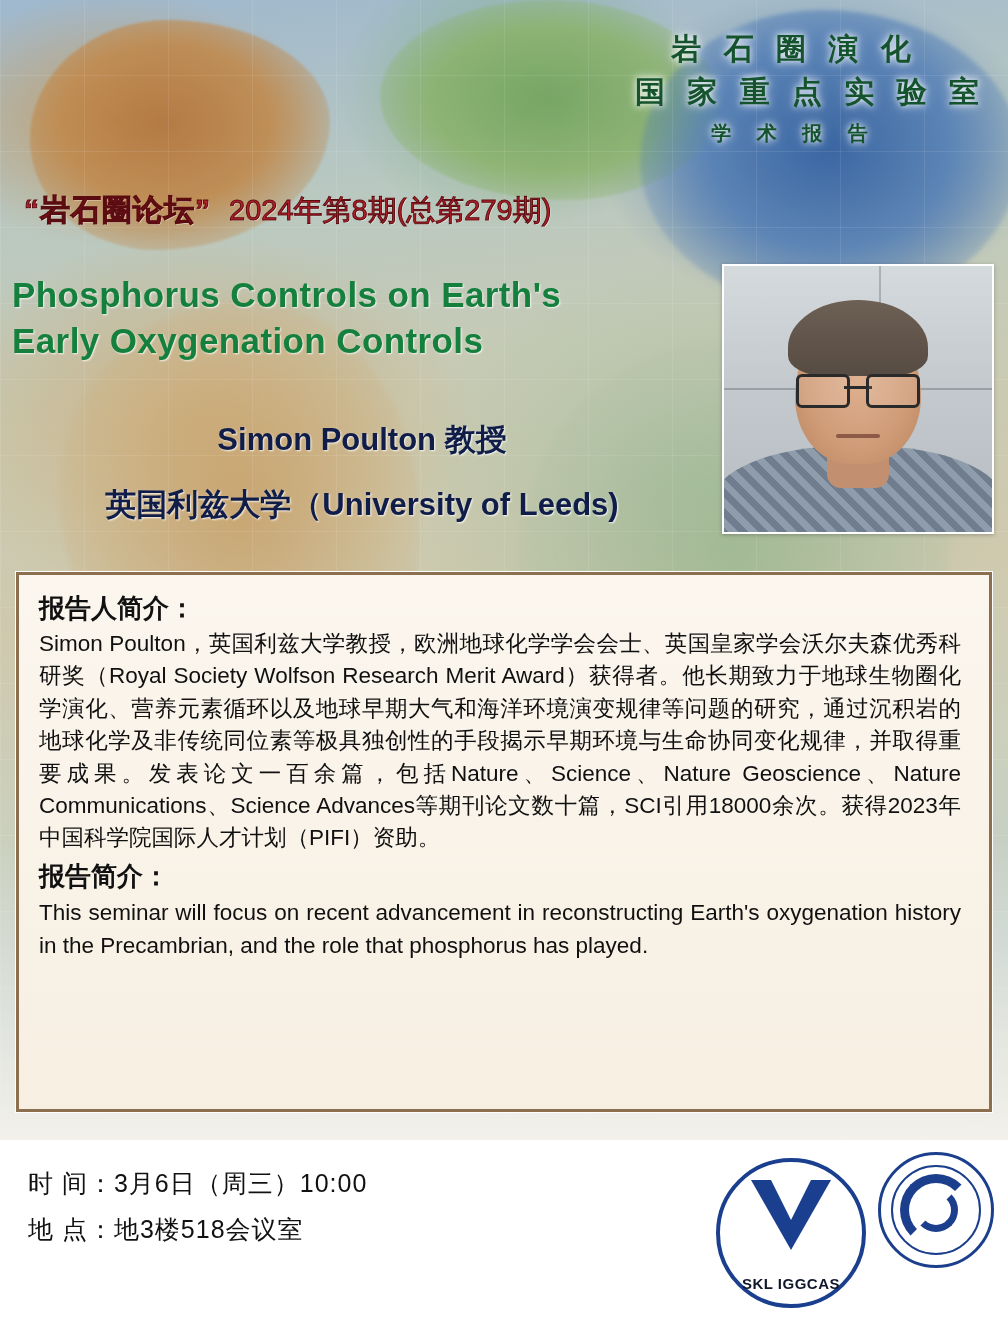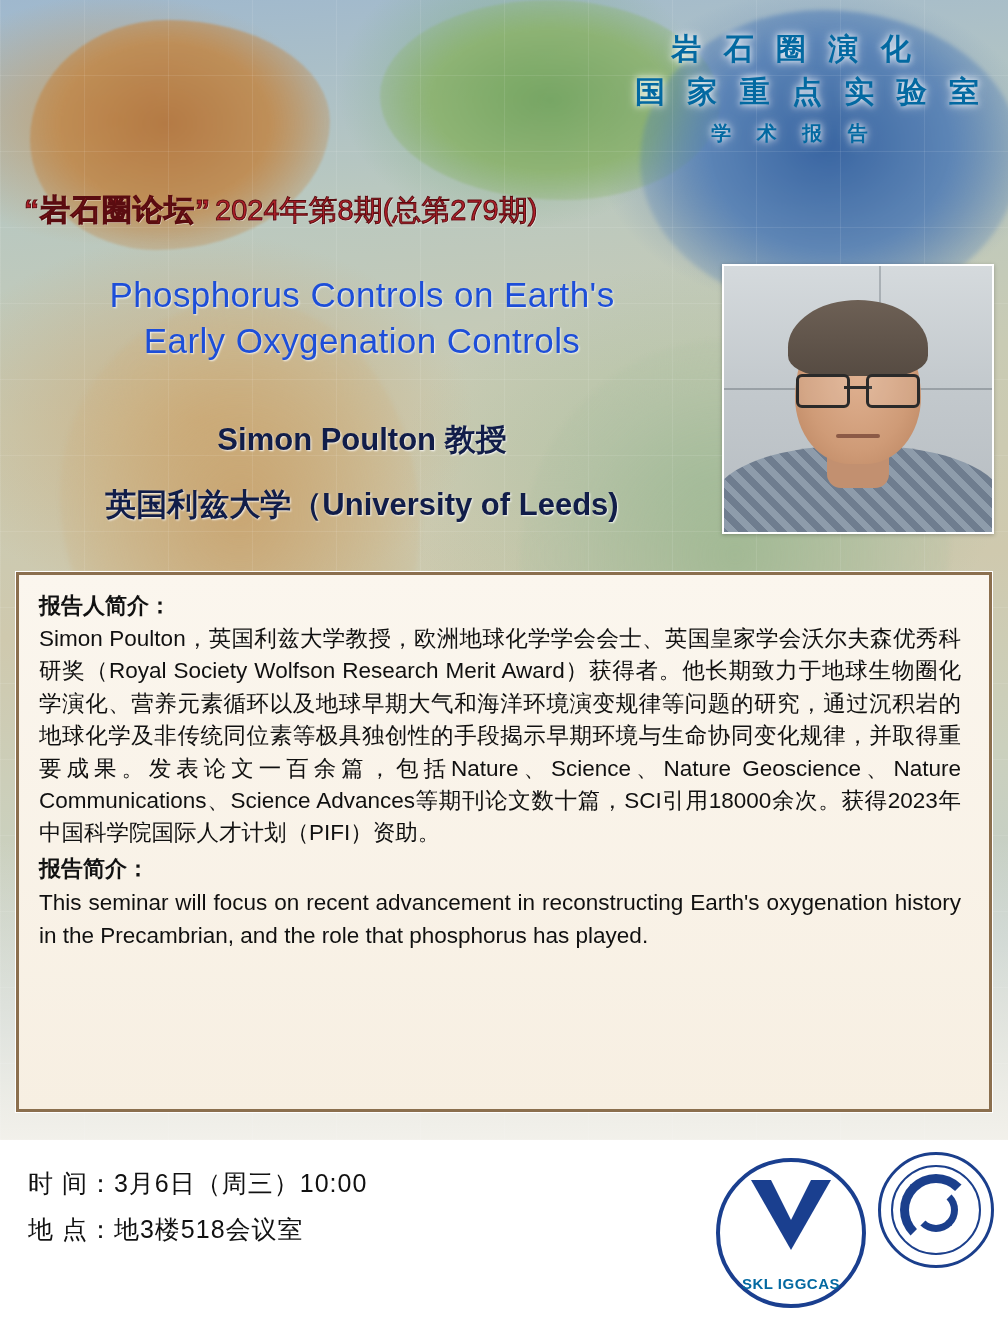--- a/index.html
+++ b/index.html
@@ -93,38 +93,38 @@
     width: 1008px; height: 300px;
     background: linear-gradient(180deg, rgba(242,240,234,0) 0%, rgba(242,240,234,0.55) 55%, rgba(244,242,236,0.95) 100%);
   }
 
   
   .lab-title {
     position: absolute;
     right: 22px;
     top: 28px;
     text-align: center;
-    color: #0369a1;
+    color: #14532d;
     font-weight: bold;
     letter-spacing: 7px;
     line-height: 1.42;
     text-shadow: 0 0 6px rgba(255,255,255,0.85), 0 0 12px rgba(255,255,255,0.7);
   }
   .lab-title .l1 { font-size: 30px; }
   .lab-title .l2 { font-size: 30px; margin-left: 32px; }
   .lab-title .l3 { font-size: 20px; letter-spacing: 10px; margin-top: 6px; }
 
   
   .forum-line {
     position: absolute;
     left: 24px;
     top: 190px;
     display: flex;
     align-items: baseline;
-    gap: 4px;
+    gap: 18px;
     white-space: nowrap;
     justify-content: space-between;
   }
   .forum-title {
     font-size: 30px;
     font-weight: bold;
     color: #b2202a;
     -webkit-text-stroke: 1px #5a0c10;
     letter-spacing: 1px;
     text-shadow: 1px 1px 0 rgba(255,255,255,0.55);
@@ -137,23 +137,22 @@
     letter-spacing: 0px;
     text-shadow: 1px 1px 0 rgba(255,255,255,0.55);
   }
 
   
   .talk-title {
     position: absolute;
     left: 12px;
     top: 272px;
     width: 700px;
-    text-align: center;
-    color: #1d4ed8;
-    font-weight: normal;
+    color: #15803d;
+    font-weight: bold;
     font-size: 35px;
     line-height: 1.32;
     letter-spacing: 0.4px;
     text-shadow: 1px 1px 2px rgba(255,255,255,0.8);
   }
 
   
   .speaker {
     position: absolute;
     left: 12px;
@@ -280,21 +279,21 @@
     top: 572px;
     width: 976px;
     height: 540px;
     background: linear-gradient(180deg, #fbf6ee 0%, #f7efe2 100%);
     border: 3px solid #8b6f4e;
     outline: 1px solid #ffffff;
     box-sizing: border-box;
     padding: 16px 20px 12px 20px;
   }
   .abstract-box .h {
-    font-size: 22px;
+    font-size: 26px;
     font-weight: bold;
     color: #111111;
     margin-bottom: 2px;
   }
   .abstract-box p {
     margin: 0 8px 4px 0;
     font-size: 22.5px;
     line-height: 1.44;
     color: #101010;
     text-align: justify;
@@ -354,21 +353,21 @@
     border-right: 20px solid transparent;
     border-top: 40px solid #ffffff;
   }
   .logo-skl .txt {
     position: absolute;
     left: 0; right: 0;
     bottom: 16px;
     text-align: center;
     font-size: 15px;
     font-weight: bold;
-    color: #0369a1;
+    color: #0f172a;
     letter-spacing: 0.5px;
   }
   .logo-iggcas {
     position: absolute;
     left: 878px;
     top: 1152px;
     width: 116px;
     height: 116px;
   }
   .logo-iggcas .outer {

